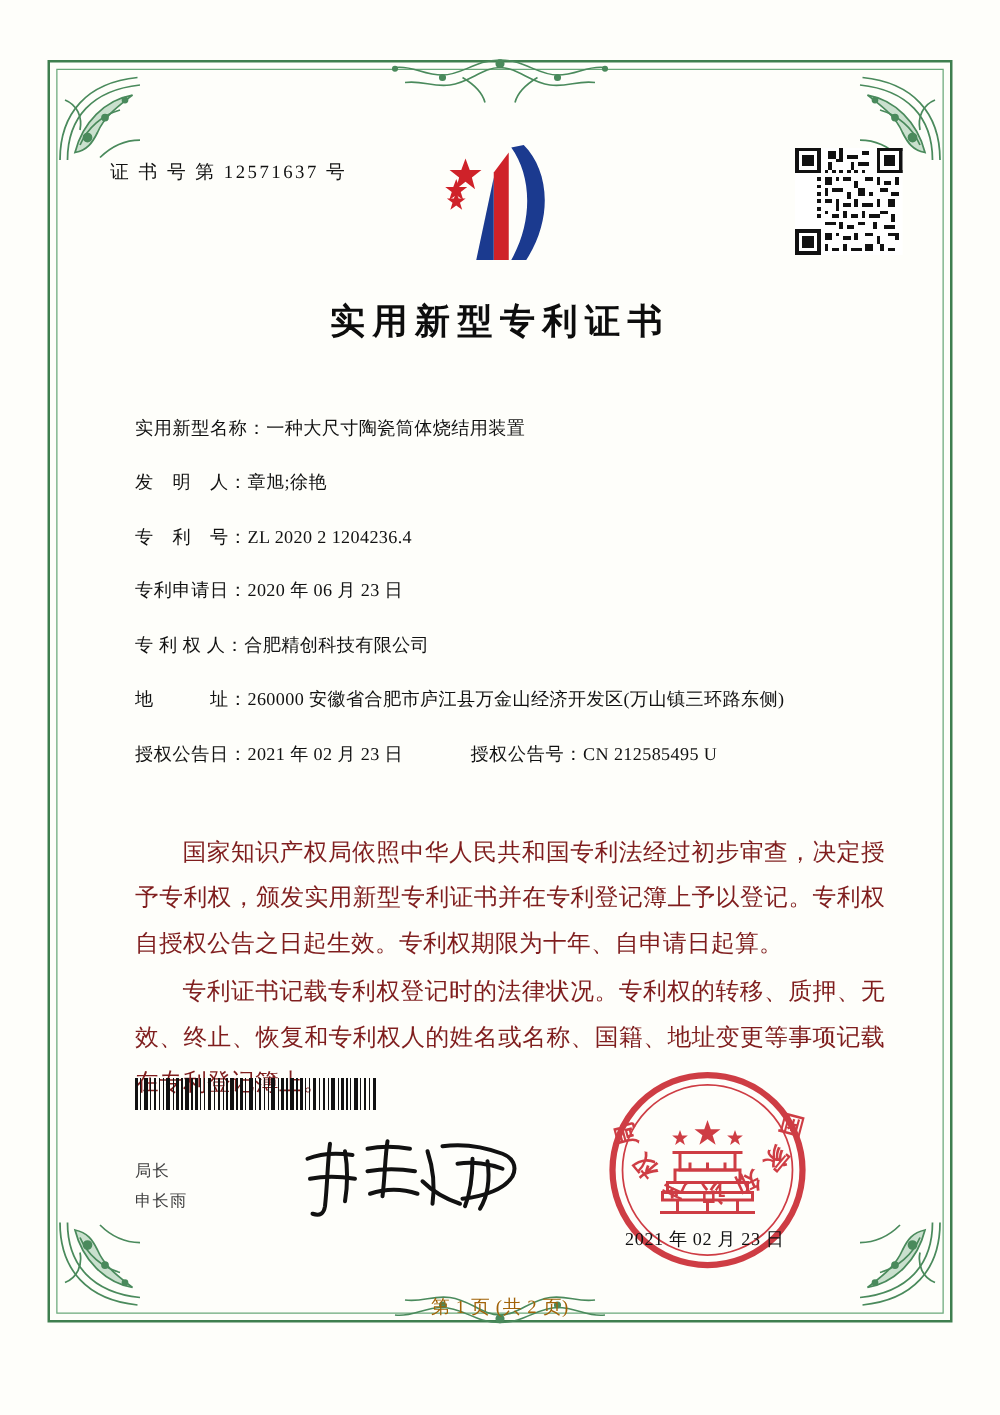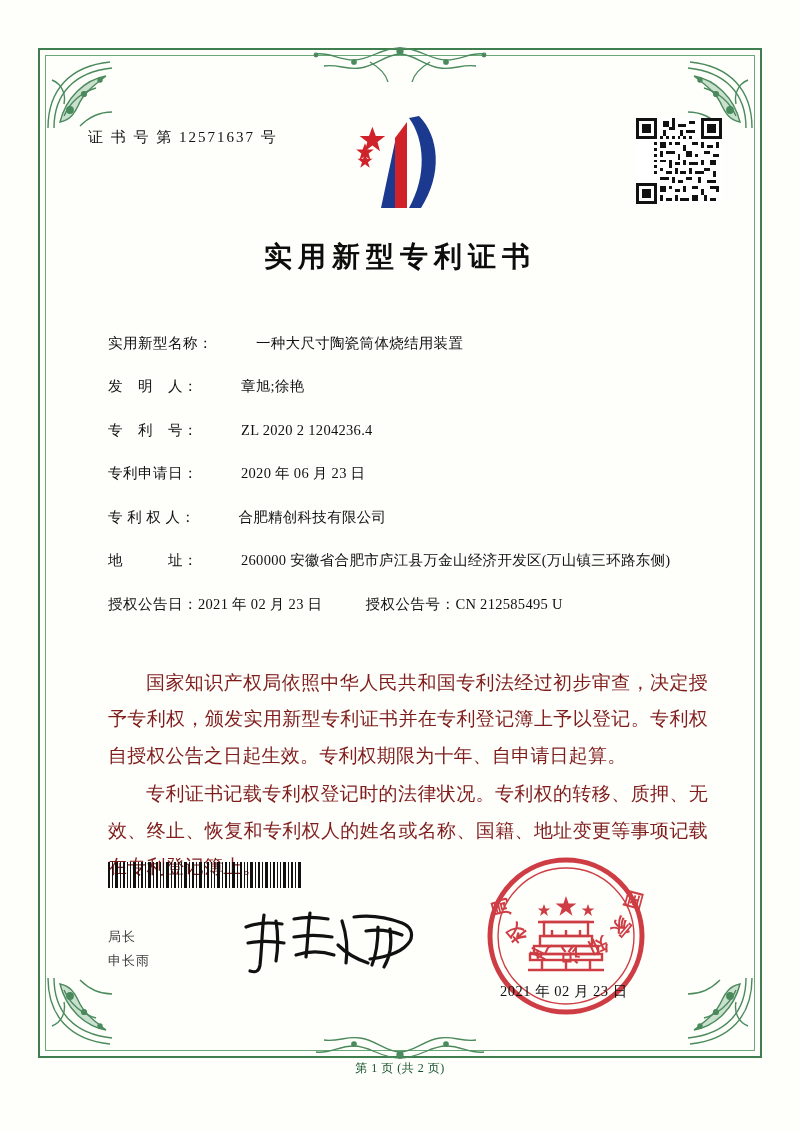--- a/index.html
+++ b/index.html
@@ -115,33 +115,33 @@
     right: 95px;
     top: 332px;
     font-size: 14.5px;
     line-height: 1.55;
     color: #111;
   }
   .field-row {
     display: flex;
     align-items: center;
     margin-bottom: 21px;
-    gap: 43px;
   }
   .field-label {
     flex: 0 0 auto;
     white-space: pre;
     letter-spacing: 0.5px;
   }
   .field-value {
     flex: 1 1 auto;
     letter-spacing: 0.3px;
     word-break: break-all;
   }
   .field-row.two-col .pair2 {
+    margin-left: 54px;
     display: flex;
   }
   .field-row.two-col .pair1 {
     display: flex;
   }
 
   
   .paras {
     position: absolute;
     left: 108px;
@@ -200,24 +200,24 @@
     font-size: 14.5px;
     letter-spacing: 0.5px;
     color: #111;
   }
 
   
   .page-num {
     position: absolute;
     left: 0;
     right: 0;
-    top: 1060px;
+    top: 1036px;
     text-align: center;
-    font-size: 12px;
-    color: #14532d;
+    font-size: 15px;
+    color: #a16207;
     letter-spacing: 0.5px;
   }
   .footnote {
     position: absolute;
     left: 0;
     right: 0;
     top: 1077px;
     text-align: center;
     font-size: 13px;
     color: #111;

